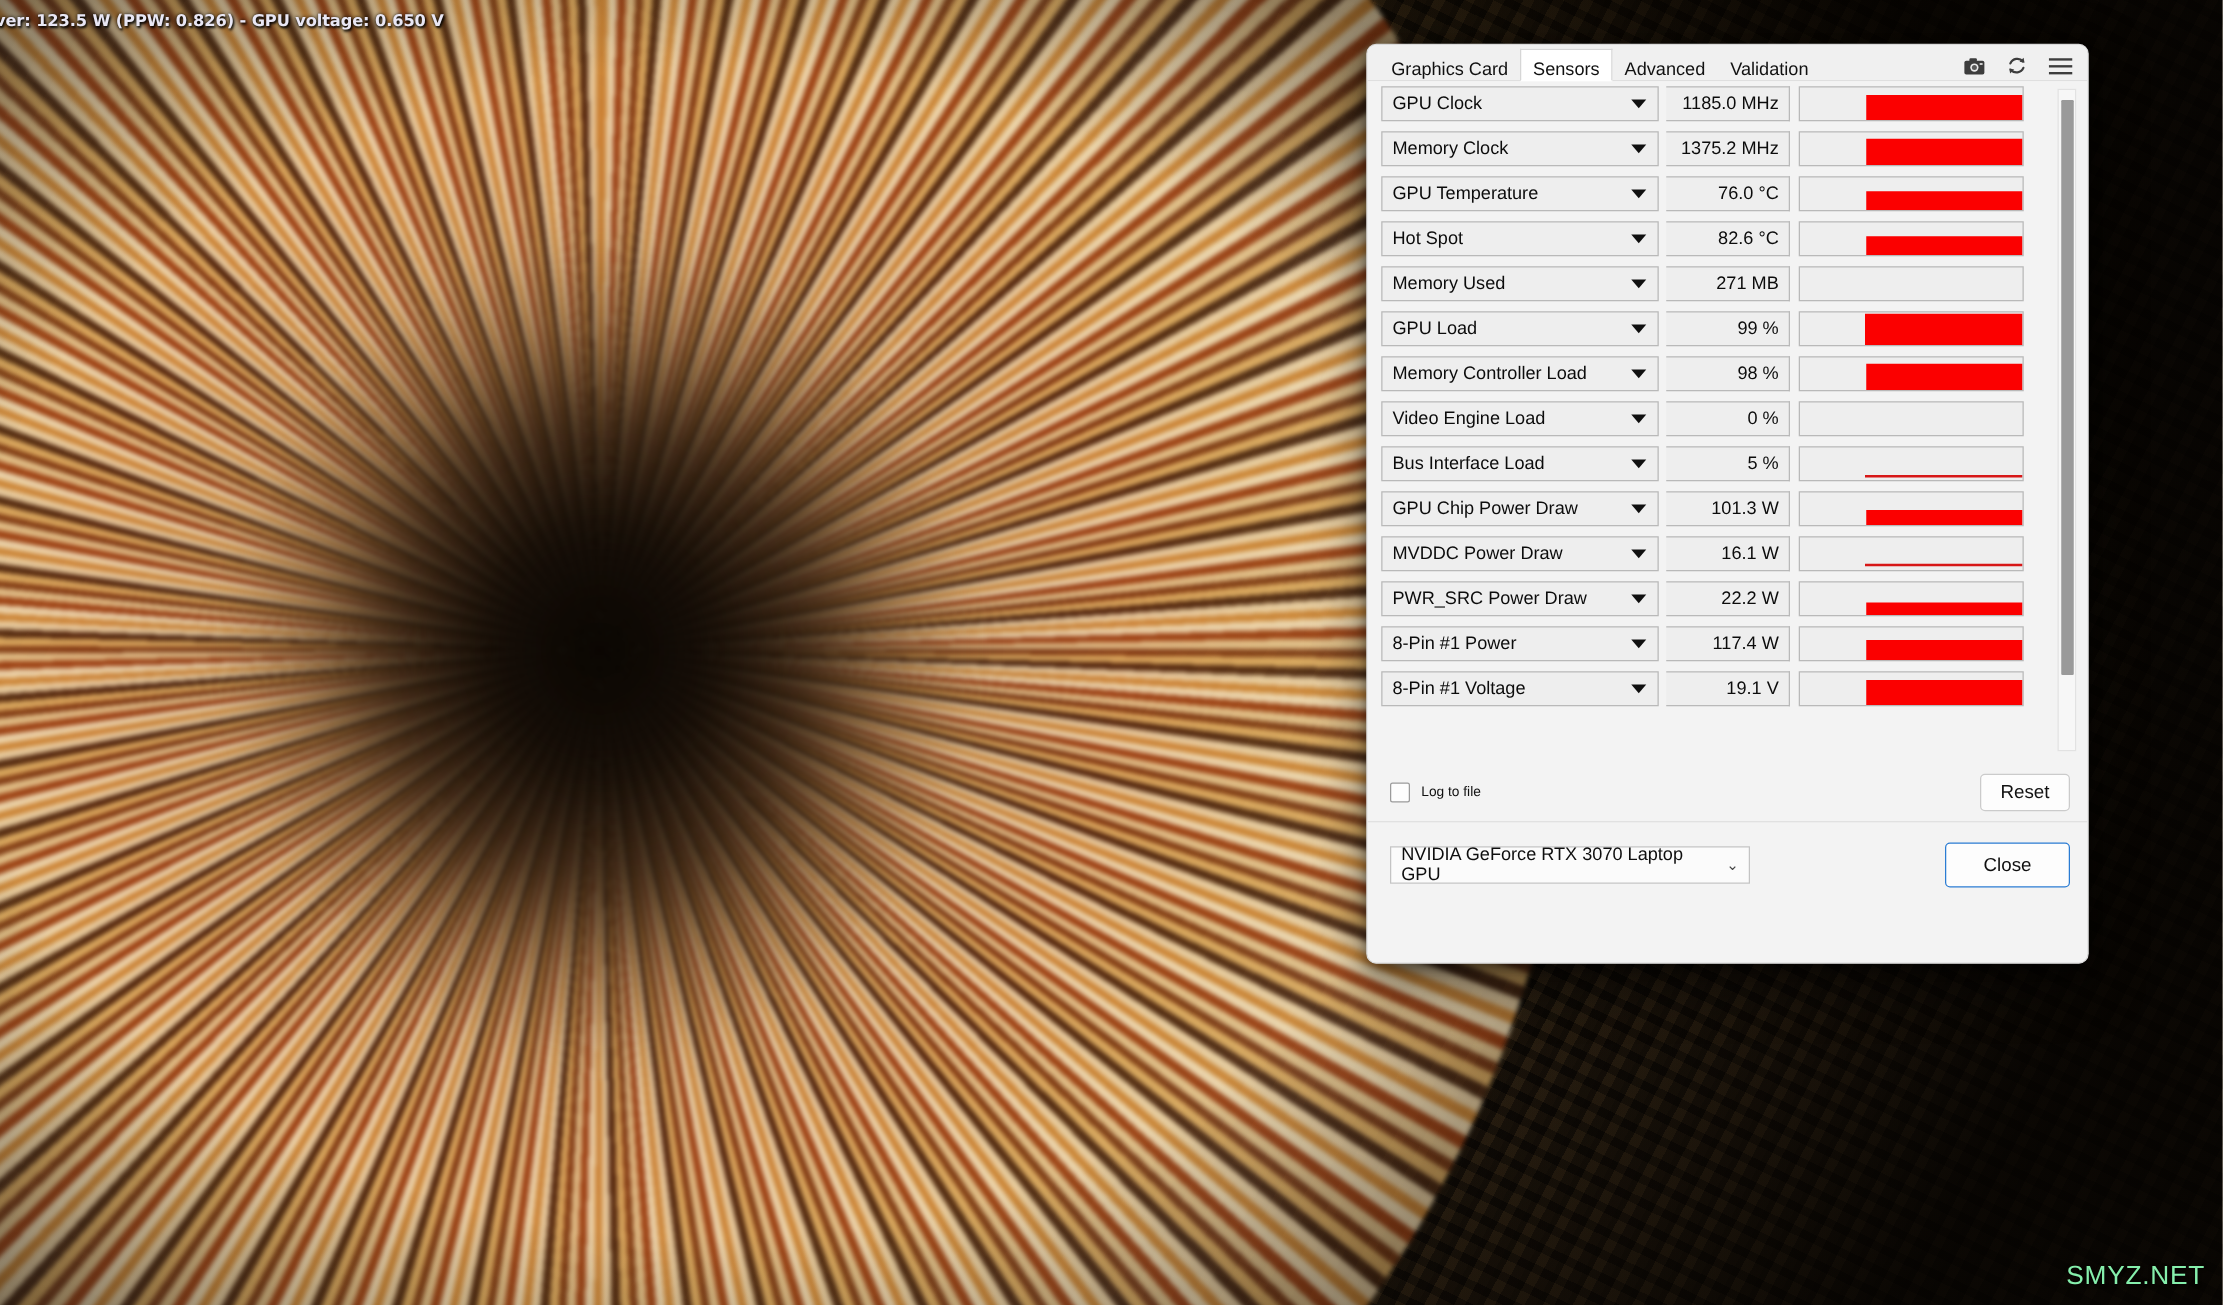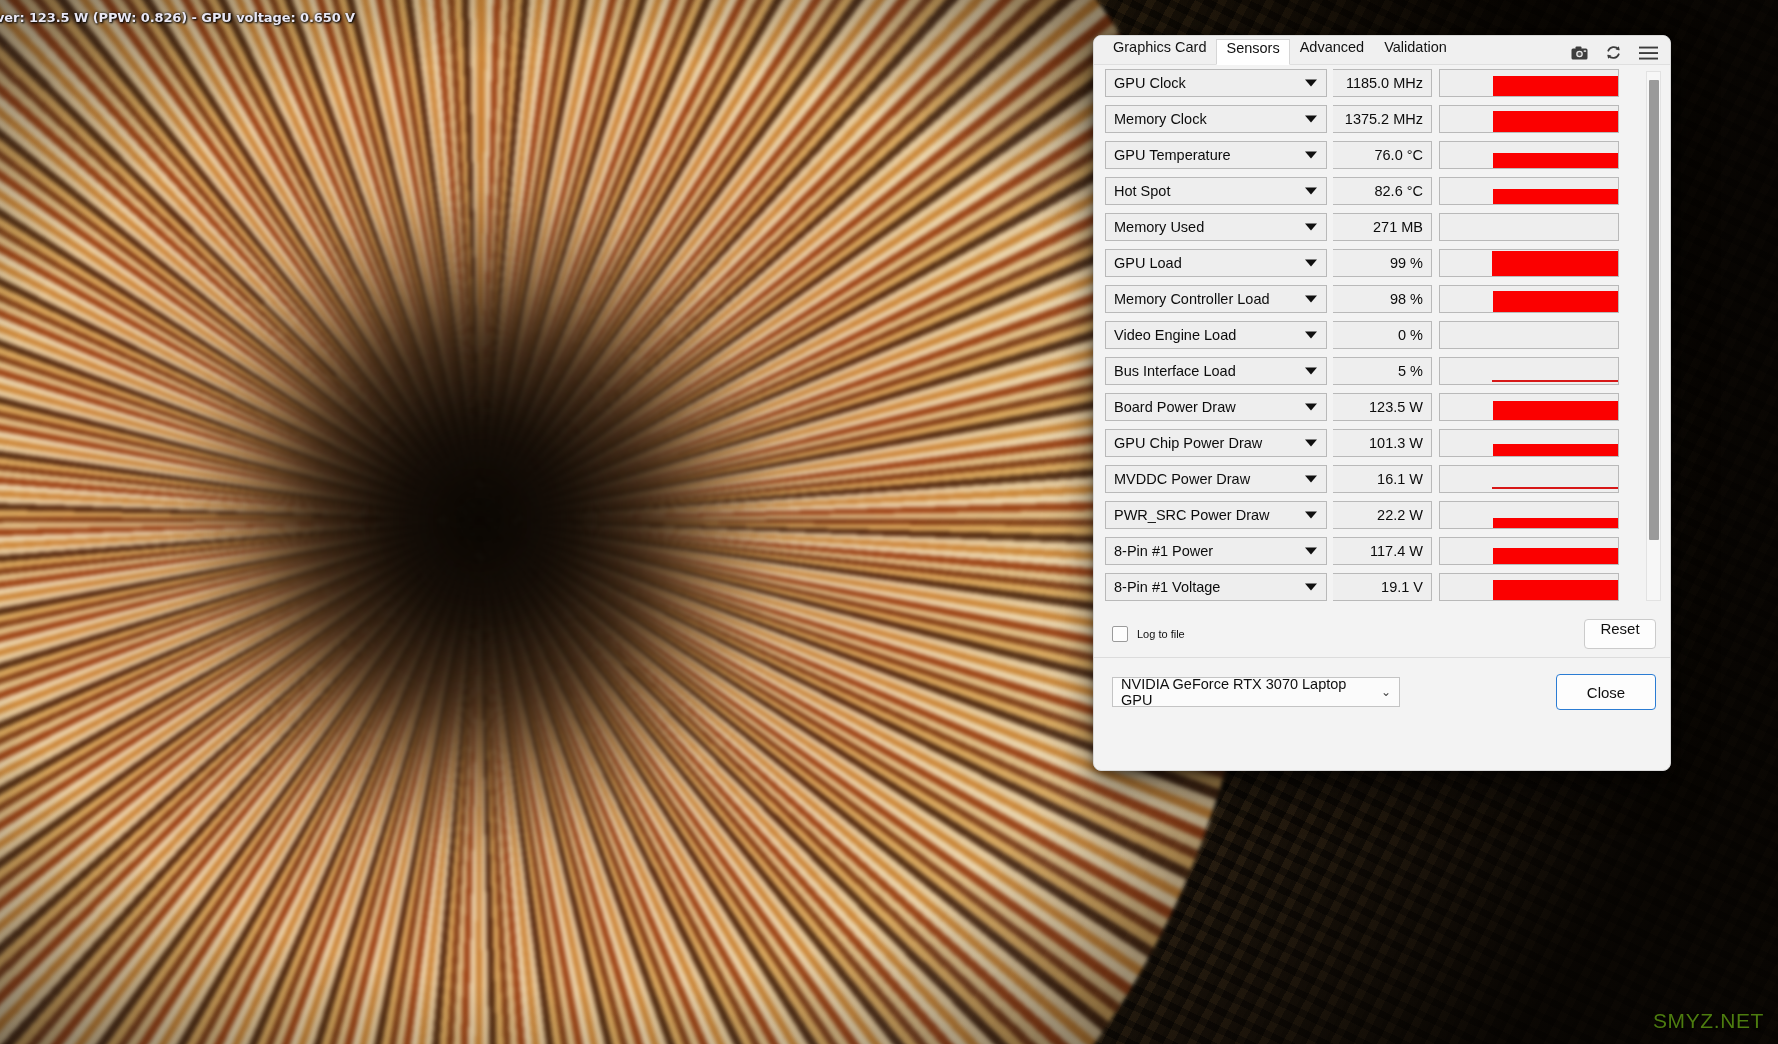--- a/index.html
+++ b/index.html
@@ -99,21 +99,21 @@
     letter-spacing: -0.1px;
   }
 
   
   #watermark {
     position: absolute;
     right: 14px;
     bottom: 11px;
     font-family: "Liberation Sans", sans-serif;
     font-size: 21px;
-    color: #4d7c0f;
+    color: #86efac;
     letter-spacing: 0.6px;
     text-shadow: 0 1px 3px rgba(0,0,0,0.8);
   }
 
   
   #gpuz {
     position: absolute;
     left: 1093px;
     top: 35px;
     width: 578px;
@@ -191,21 +191,21 @@
     display: flex;
     align-items: flex-end;
     padding-left: 9px;
     position: relative;
     border-bottom: 1px solid #dfdfdf;
   }
   .tab {
     height: 26px;
     padding: 0 9px;
     display: flex;
-    align-items: flex-start;
+    align-items: flex-end;
     font-size: 14.5px;
     color: #111;
     background: #f0f0f0;
     border: 1px solid transparent;
     border-bottom: none;
     white-space: nowrap;
   }
   .tab.active {
     background: #ffffff;
     border-color: #d6d6d6;
@@ -341,21 +341,21 @@
   .chk-label { font-size: 11px; color: #101010; }
   .reset-btn {
     position: absolute;
     right: 14px;
     width: 72px;
     height: 30px;
     background: #fdfdfd;
     border: 1px solid #cbcbcb;
     border-radius: 4px;
     display: flex;
-    align-items: flex-start;
+    align-items: center;
     justify-content: center;
     font-size: 15px;
     color: #111;
   }
 
   
   .footer {
     height: 68px;
     background: #f3f3f3;
     display: flex;
@@ -536,30 +536,20 @@
               <span>Bus Interface Load</span>
               <span class="caret"></span>
             </div>
             <div class="val-cell">5 %</div>
             <div class="graph-cell">
               <div class="graph-line" style="left: 52px; width: 126px; height: 2px; bottom: 2px;"></div>
             </div>
           </div>
           <div class="srow">
             <div class="name-cell">
-              <span>Board Power Draw</span>
-              <span class="caret"></span>
-            </div>
-            <div class="val-cell">123.5 W</div>
-            <div class="graph-cell">
-              <div class="graph-fill" style="left: 53px; width: 125px; height: 19px;"></div>
-            </div>
-          </div>
-          <div class="srow">
-            <div class="name-cell">
               <span>GPU Chip Power Draw</span>
               <span class="caret"></span>
             </div>
             <div class="val-cell">101.3 W</div>
             <div class="graph-cell">
               <div class="graph-fill" style="left: 53px; width: 125px; height: 12px;"></div>
             </div>
           </div>
           <div class="srow">
             <div class="name-cell">

